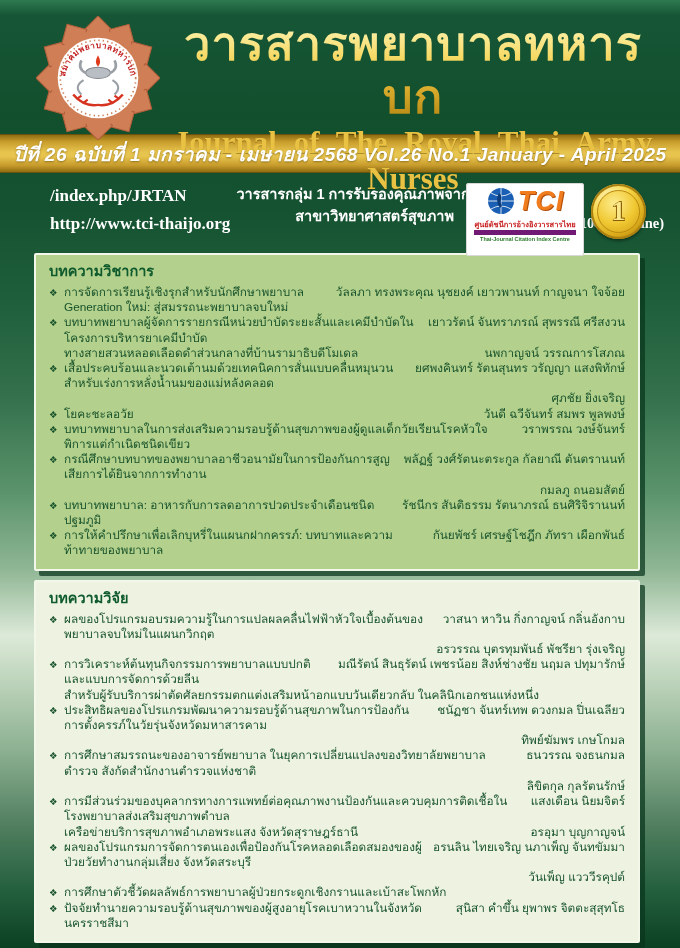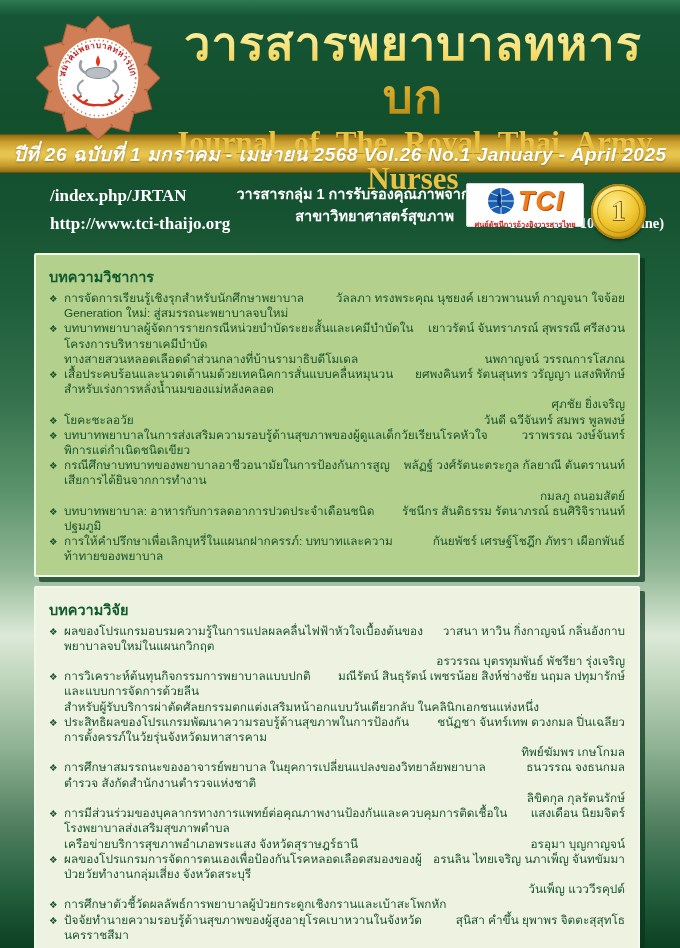--- a/index.html
+++ b/index.html
@@ -36,21 +36,21 @@
     height:37px;display:flex;align-items:center;justify-content:center;
     background:linear-gradient(180deg,#8f6d12 0%,#c89c2c 18%,#e7c44e 46%,#e7c44e 58%,#c89c2c 82%,#8f6d12 100%);
     border-top:1px solid #6b520d;border-bottom:1px solid #6b520d;font-style:italic;
   }
   .volbar-text{color:#ffffff;font-size:19px;font-weight:bold;letter-spacing:.5px;text-shadow:0 1px 2px rgba(80,60,0,.5);white-space:nowrap;}
   
   .info{display:flex;align-items:flex-start;padding:9px 34px 0 50px;height:70px;box-sizing:border-box;}
   .urls{font-family:"Liberation Serif","DejaVu Serif",serif;font-weight:bold;font-size:17px;color:#ffffff;line-height:1.65;white-space:nowrap;}
   .tci-text{flex:1;min-width:0;text-align:right;color:#ffffff;font-weight:bold;font-size:14.5px;line-height:1.5;padding:2px 12px 0 6px;white-space:nowrap;}
   .tci-box{
-    width:118px;height:44px;background:#ffffff;border-radius:3px;flex:none;margin-top:1px;
+    width:118px;height:73px;background:#ffffff;border-radius:3px;flex:none;margin-top:1px;
     display:flex;flex-direction:column;align-items:center;justify-content:flex-start;
     box-shadow:0 0 0 1px #d8d8d8 inset;overflow:hidden;
   }
   .tci-top{display:flex;align-items:center;margin-top:3px;}
   .tci-globe{width:30px;height:30px;}
   .tci-acronym{
     font-size:27px;font-weight:bold;font-style:italic;color:#f07c1e;line-height:1;
     text-shadow:1px 1px 0 #b14d08;letter-spacing:1px;margin-left:2px;
   }
   .tci-thai{font-size:7.5px;font-weight:bold;color:#c81f1f;border-bottom:5px solid #701a75;margin-top:2px;white-space:nowrap;}
@@ -68,21 +68,21 @@
   }
   .coin-num{
     font-family:"Liberation Serif","DejaVu Serif",serif;font-size:27px;font-weight:bold;
     color:#f9e78a;text-shadow:0 0 1px #8a5f06,1px 1px 0 #8a5f06,-1px 1px 0 #8a5f06,1px -1px 0 #8a5f06;
   }
   
   .sections{margin:10px 40px 0 34px;}
   .section-box{
     border:2px solid #f3f7ea;border-radius:2px;
     box-shadow:5px 5px 0 rgba(9,52,28,.72);
-    padding:10px 13px 10px 13px;margin-bottom:9px;
+    padding:4px 13px 10px 13px;margin-bottom:9px;
   }
   .section-box.green{background:#b3d08c;}
   .section-box.pale{background:#edf3e0;}
   .section-title{font-size:14.5px;font-weight:bold;color:#0e5a2d;margin-bottom:3px;}
   .row{display:flex;justify-content:space-between;align-items:flex-start;line-height:15.2px;font-size:11.8px;color:#17522b;}
   .row .t{flex:1 1 auto;min-width:0;position:relative;padding-left:15px;}
   .row .t .bullet{position:absolute;left:0;top:0;font-size:9.5px;color:#17522b;}
   .row .a{flex:0 0 auto;text-align:right;white-space:nowrap;padding-left:10px;}
 </style>
 </head>

